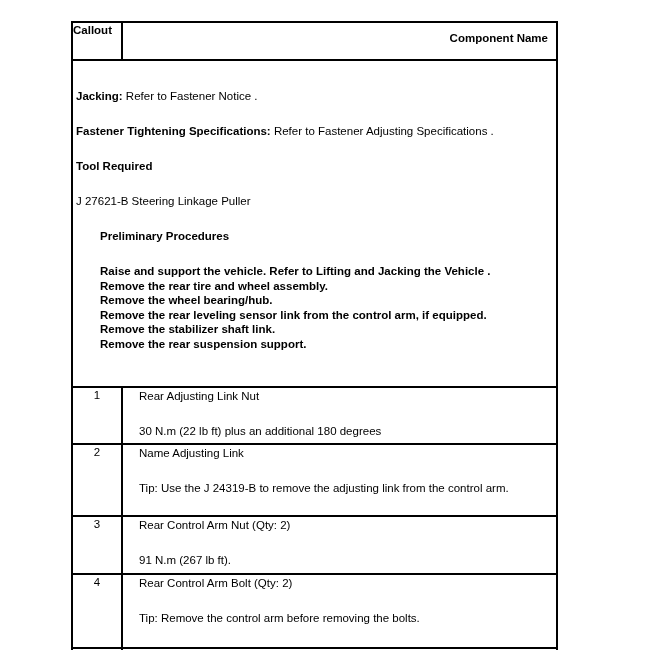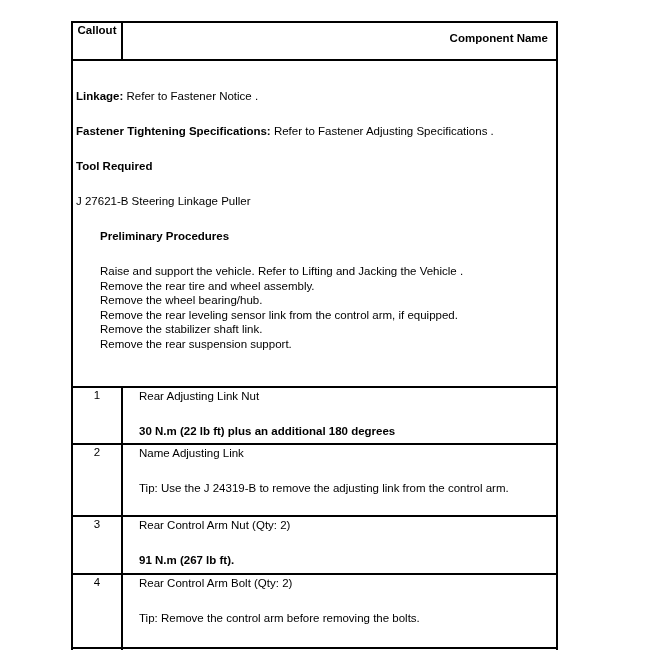--- a/index.html
+++ b/index.html
@@ -33,21 +33,21 @@
     font-size: 11.5px;
     line-height: 14.5px;
     vertical-align: top;
     overflow: hidden;
   }
   th.callout-head {
     width: 48px;
     height: 20px;
     font-size: 12.5px;
     font-weight: bold;
-    text-align: center;
+    text-align: left;
     vertical-align: middle;
     padding: 0;
   }
   th.component-head {
     height: 20px;
     font-size: 12.5px;
     font-weight: bold;
     text-align: right;
     vertical-align: middle;
     padding: 8px;
@@ -60,30 +60,30 @@
     margin: 0 0 20.5px 0;
     white-space: nowrap;
   }
   .doc-par .b { font-weight: bold; }
   .prelim-block { margin-left: 24px; }
   .prelim-title {
     font-weight: bold;
     margin: 0 0 20.5px 0;
     white-space: nowrap;
   }
-  .prelim-step { margin: 0; white-space: nowrap; }
+  .prelim-step { margin: 0; white-space: nowrap; font-weight: bold; }
   td.callout-cell {
     text-align: center;
     vertical-align: middle;
     padding: 0;
   }
   td.comp-cell { padding: 1px 4px 0 3px; }
   td.comp-cell p { margin: 0 0 20.5px 0; white-space: nowrap; padding-left: 13px; }
   td.comp-cell p.last { margin-bottom: 0; }
-  .spec-line { font-weight: bold; }
+  .spec-line { font-weight: normal; }
   .tip-label { font-weight: normal; }
   tr.row-1 td { height: 54px; }
   tr.row-2 td { height: 69px; }
   tr.row-3 td { height: 55px; }
   tr.row-4 td { height: 71px; }
   tr.row-5 td { height: 20px; }
   tr.row-5 td.comp-cell { vertical-align: middle; padding-top: 0; }
 </style>
 </head>
 <body>
@@ -92,21 +92,21 @@
   <table class="doc-table">
 
     <tbody>
         <tr>
       <th class="callout-head">Callout</th>
       <th class="component-head">Component Name</th>
     </tr>
 
     <tr>
       <td class="notice-cell" colspan="2">
-        <p class="doc-par"><span class="b">Linkage:</span><span> Refer to Fastener Notice .</span></p>
+        <p class="doc-par"><span class="b">Jacking:</span><span> Refer to Fastener Notice .</span></p>
         <p class="doc-par"><span class="b">Fastener Tightening Specifications:</span><span> Refer to Fastener Adjusting Specifications .</span></p>
         <p class="doc-par"><span class="b">Tool Required</span></p>
         <p class="doc-par">J 27621-B Steering Linkage Puller</p>
         <div class="prelim-block">
           <p class="prelim-title">Preliminary Procedures</p>
           <p class="prelim-step">Raise and support the vehicle. Refer to Lifting and Jacking the Vehicle .</p>
           <p class="prelim-step">Remove the rear tire and wheel assembly.</p>
           <p class="prelim-step">Remove the wheel bearing/hub.</p>
           <p class="prelim-step">Remove the rear leveling sensor link from the control arm, if equipped.</p>
           <p class="prelim-step">Remove the stabilizer shaft link.</p>

